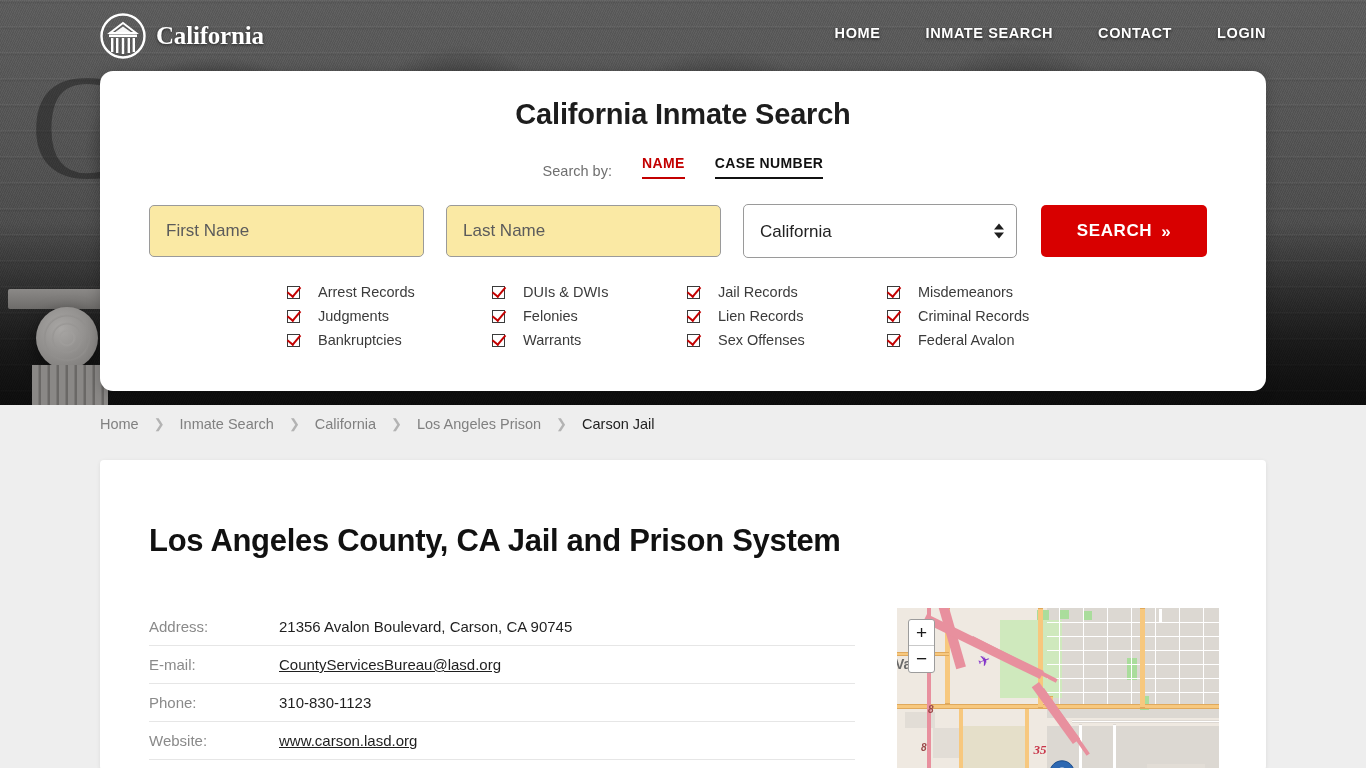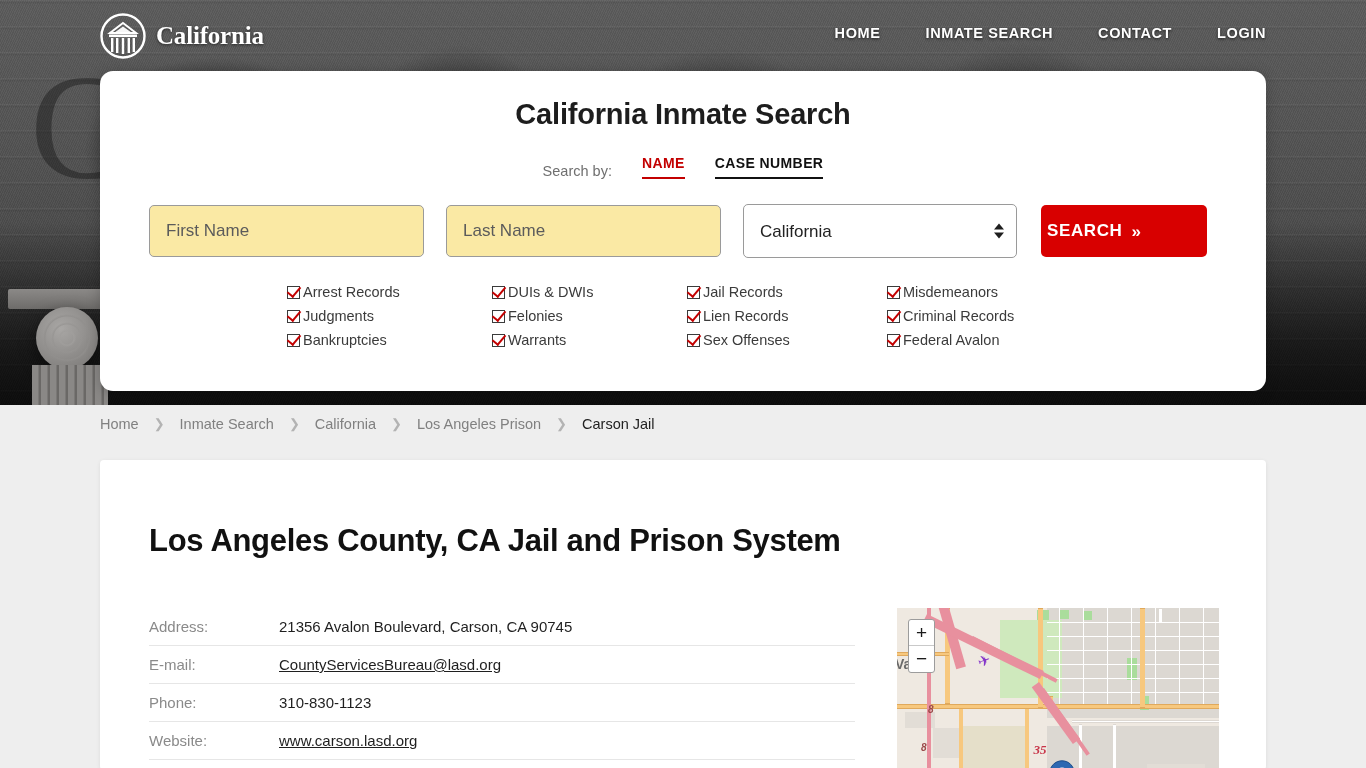--- a/index.html
+++ b/index.html
@@ -218,39 +218,39 @@
   .search-btn {
     width: 166px; height: 52px;
     background: #d80000;
     border: none;
     border-radius: 5px;
     color: #ffffff;
     font-size: 17px;
     font-weight: bold;
     letter-spacing: 0.6px;
     cursor: pointer;
-    display: flex; align-items: center; justify-content: flex-start;
+    display: flex; align-items: center; justify-content: center;
     gap: 9px;
     font-family: "Liberation Sans", sans-serif;
     margin-left: 2px;
   }
   .chev { font-size: 17px; font-weight: bold; line-height: 1; }
 
   .checks {
     display: grid;
     grid-template-columns: 205px 195px 200px 200px;
     row-gap: 0px;
     justify-content: center;
     margin-top: 22px;
     padding-left: 8px;
   }
   .chk-item {
     display: flex;
     align-items: center;
-    gap: 3px;
+    gap: 18px;
     height: 24px;
     font-size: 14.5px;
     color: #3b3b3b;
     cursor: pointer;
   }
   .chk-box {
     position: relative;
     width: 13px; height: 13px;
     border: 1px solid #3b3b3b;
     flex: 0 0 auto;

